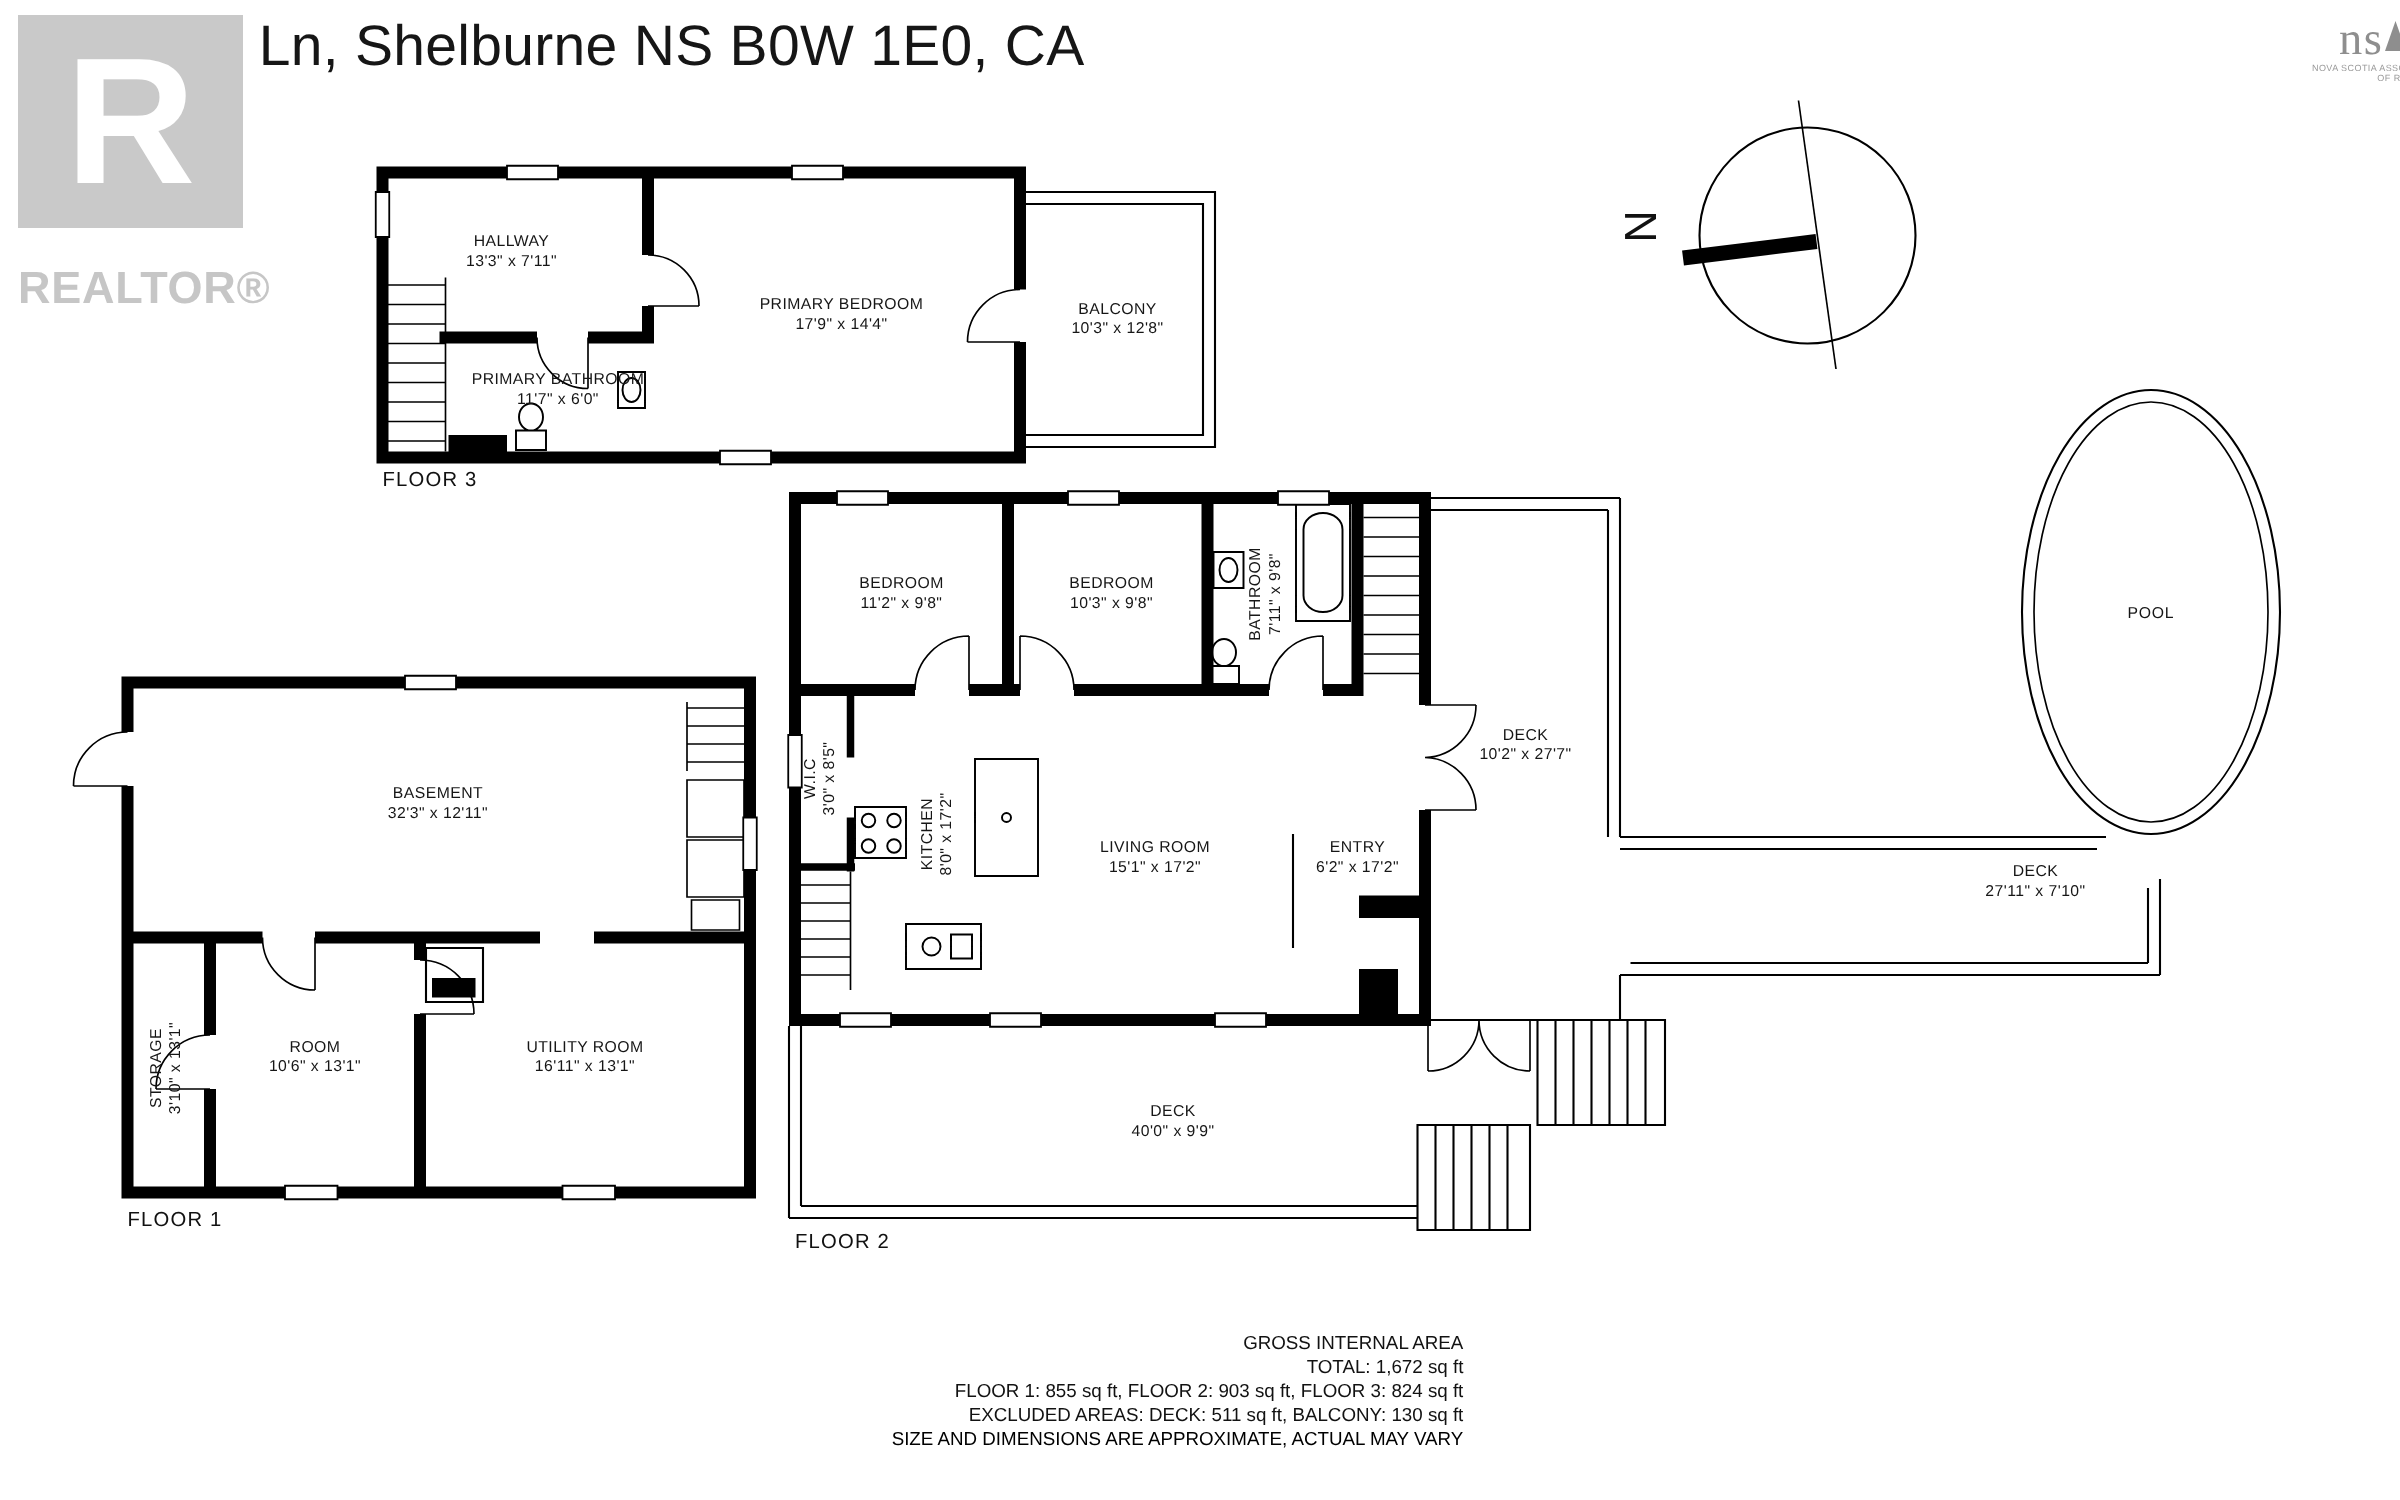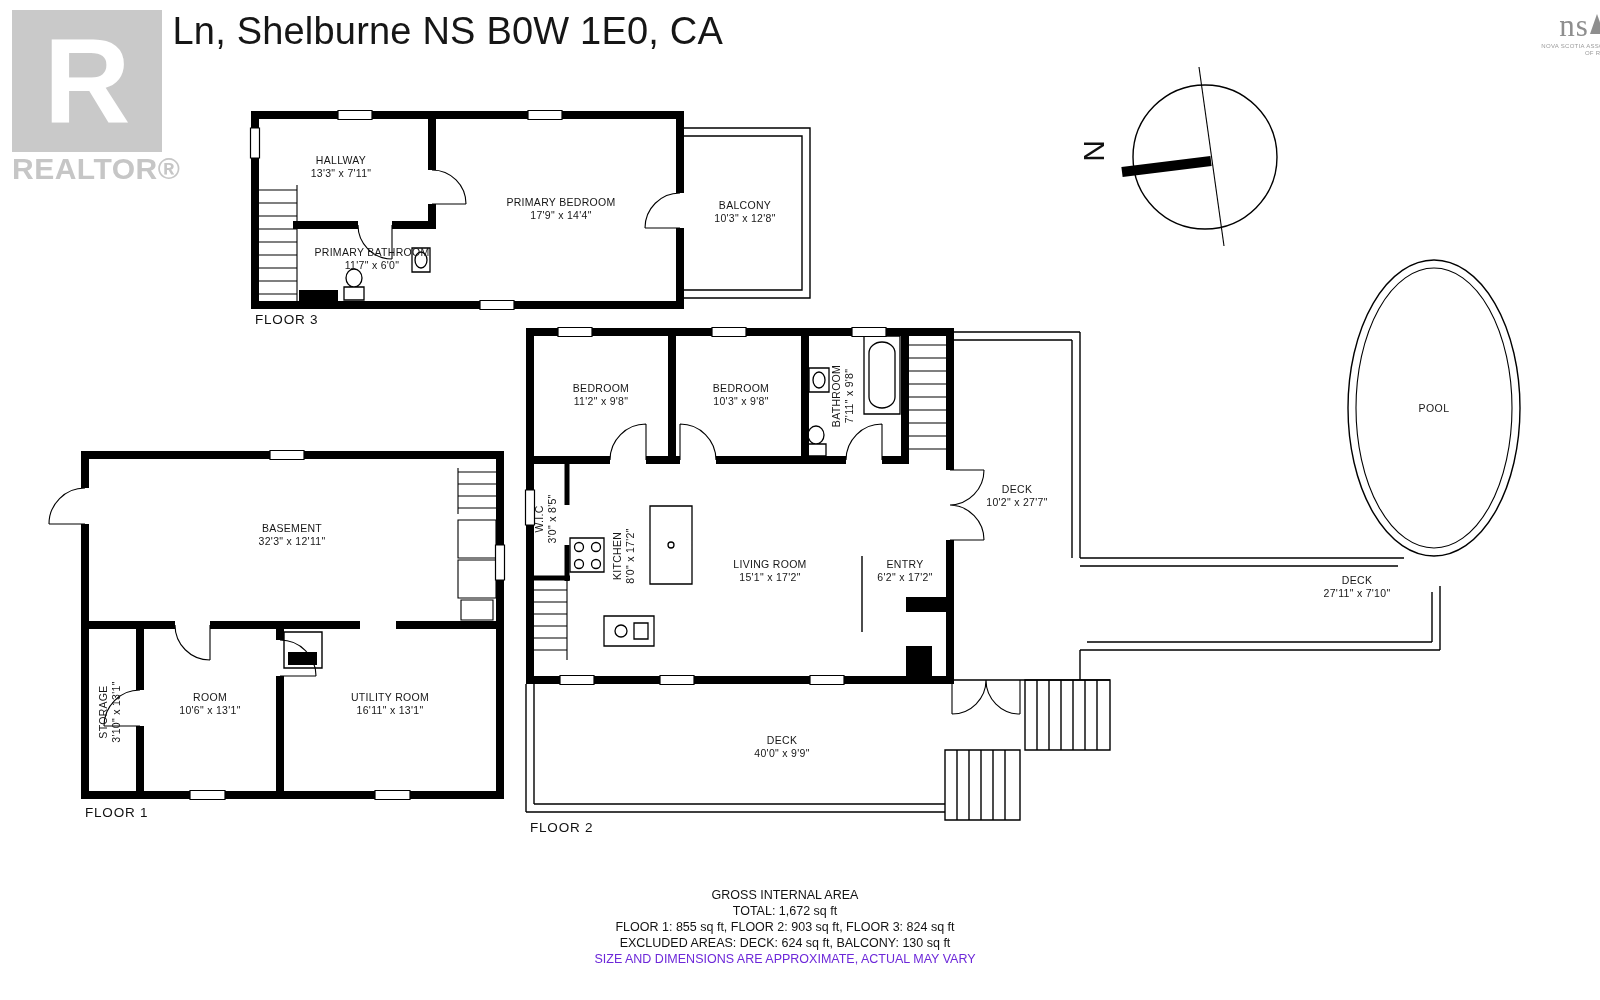--- a/index.html
+++ b/index.html
@@ -5,31 +5,31 @@
   html,body{margin:0;padding:0}
   body{width:1600px;height:1000px;background:#fff;position:relative;overflow:hidden;
        font-family:"Liberation Sans",sans-serif;color:#111}
 
   .title{position:absolute;left:38px;top:10px;margin:0;font-size:38px;font-weight:400;
          color:#161616;letter-spacing:.2px}
 
   .realtor{position:absolute;left:12px;top:10px;width:170px}
   .realtor-block{width:150px;height:142px;background:#c9c9c9;display:flex;align-items:center;justify-content:center}
   .realtor-r{color:#fff;font-size:120px;font-weight:700;line-height:1}
-  .realtor-word{margin-top:0;color:#c6c6c6;font-size:30px;font-weight:700;letter-spacing:.5px}
+  .realtor-word{margin-top:24px;color:#c6c6c6;font-size:30px;font-weight:700;letter-spacing:.5px}
 
   .nsar{position:absolute;left:1520px;top:10px;width:110px;text-align:right}
   .nsar-word{font-family:"Liberation Serif",serif;font-size:31px;line-height:32px;color:#8e8e8e;letter-spacing:1px}
   .nsar-mark{display:inline-block;width:0;height:0;border-left:7px solid transparent;
              border-right:7px solid transparent;border-bottom:20px solid #8e8e8e;margin:0 0 2px 1px}
   .nsar-sub{margin-top:1px;font-size:6px;line-height:7px;letter-spacing:.3px;color:#9a9a9a}
 
-  .footer{position:absolute;left:785px;top:887px;transform:translateX(-50%);text-align:center;
+  .footer{position:absolute;left:785px;top:887px;transform:translateX(-50%);text-align:right;
           font-size:12.5px;line-height:16px;color:#121212;white-space:nowrap}
-  .footer .muted{color:#6d28d9}
+  .footer .muted{color:#000000}
 
   svg.plan{position:absolute;left:0;top:0}
   .wall{stroke:#000;stroke-width:8;fill:none}
   .wmed{stroke:#000;stroke-width:5;fill:none}
   .thin{stroke:#000;stroke-width:1.4;fill:none}
   .xthin{stroke:#000;stroke-width:1.1;fill:none}
   .win{fill:#fff;stroke:#000;stroke-width:1.2}
   .arc{stroke:#000;stroke-width:1.1;fill:none}
   .fix{fill:#fff;stroke:#000;stroke-width:1.3}
   .blk{fill:#000;stroke:none}
@@ -154,15 +154,15 @@
     <text class="room-name" x="782" y="744" text-anchor="middle">DECK</text>
     <text class="room-dims" x="782" y="757" text-anchor="middle">40'0" x 9'9"</text>
     <text class="floor-label" x="530" y="832">FLOOR 2</text>
   </g>
 </svg>
 
 <div class="footer">
   <div>GROSS INTERNAL AREA</div>
   <div>TOTAL: 1,672 sq ft</div>
   <div>FLOOR 1: 855 sq ft, FLOOR 2: 903 sq ft, FLOOR 3: 824 sq ft</div>
-  <div>EXCLUDED AREAS: DECK: 624 sq ft, BALCONY: 130 sq ft</div>
+  <div>EXCLUDED AREAS: DECK: 511 sq ft, BALCONY: 130 sq ft</div>
   <div class="muted">SIZE AND DIMENSIONS ARE APPROXIMATE, ACTUAL MAY VARY</div>
 </div>
 
 </body></html>

